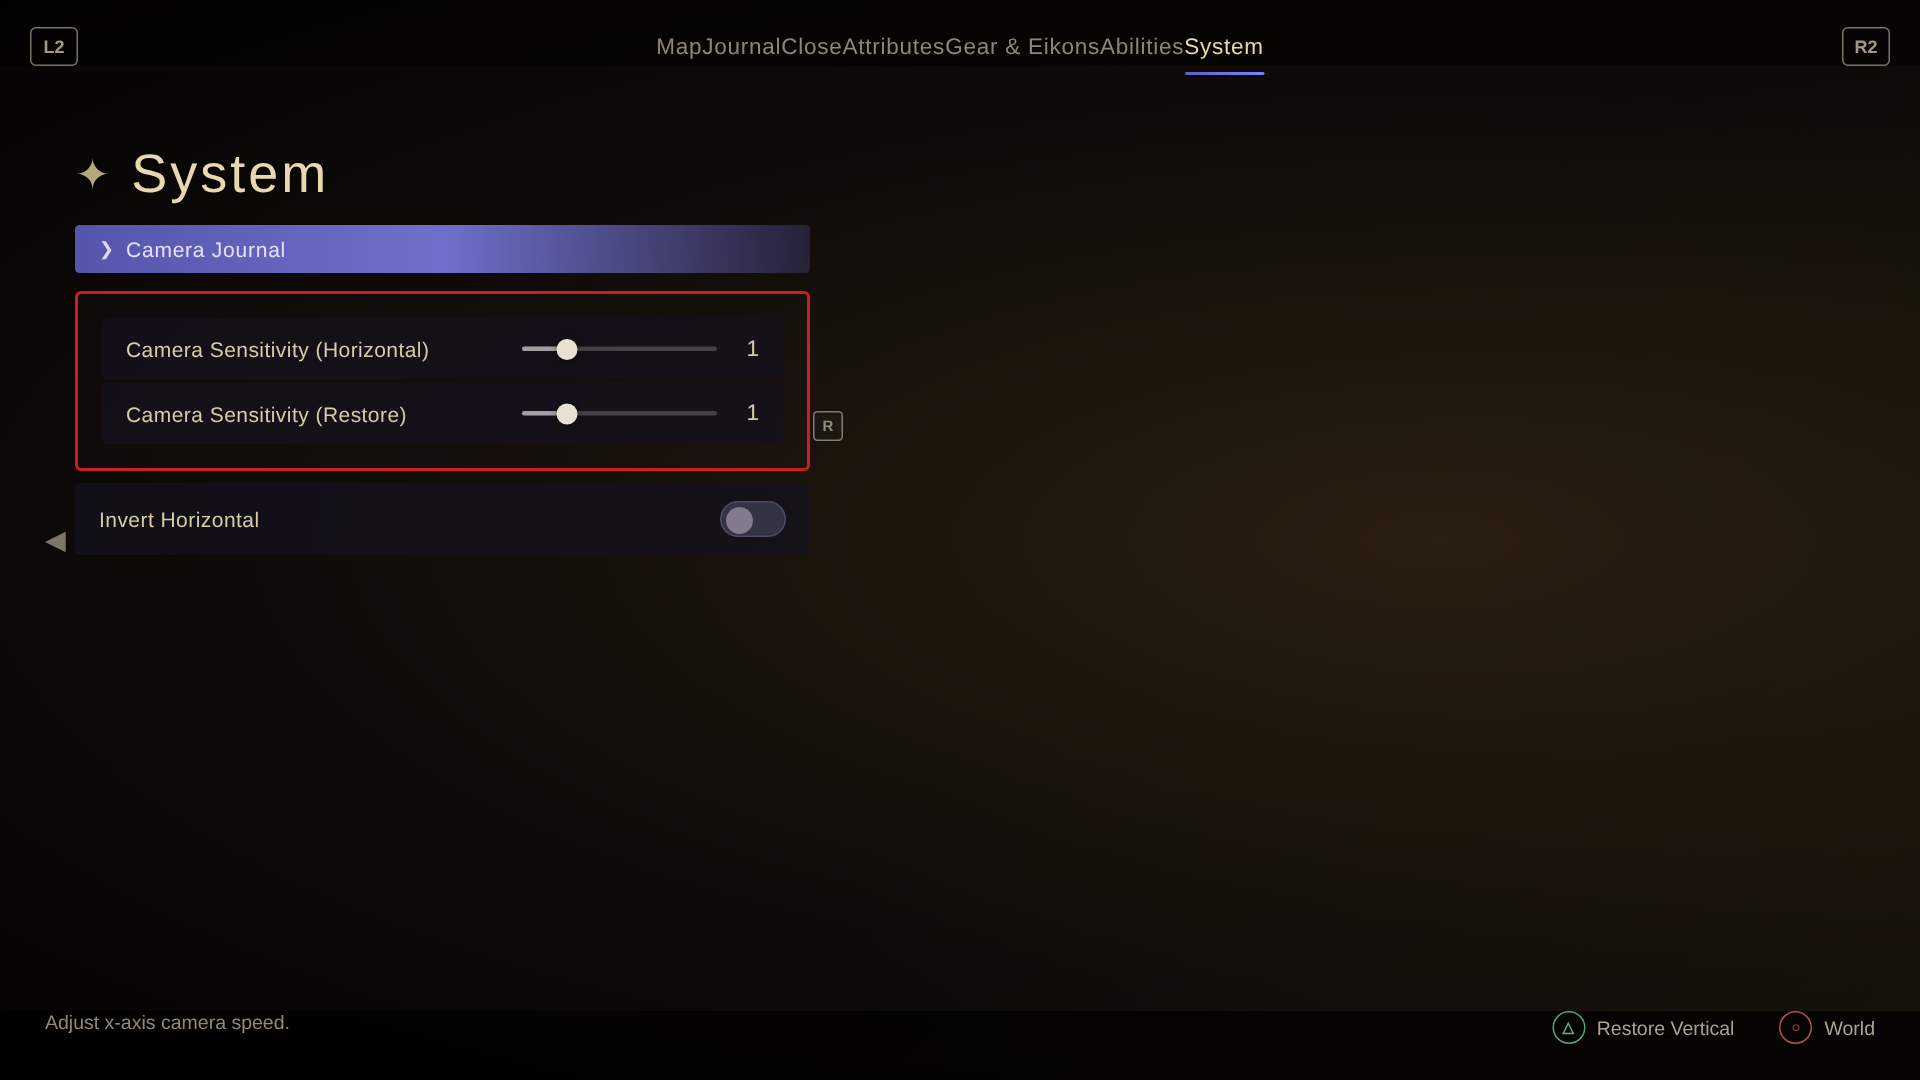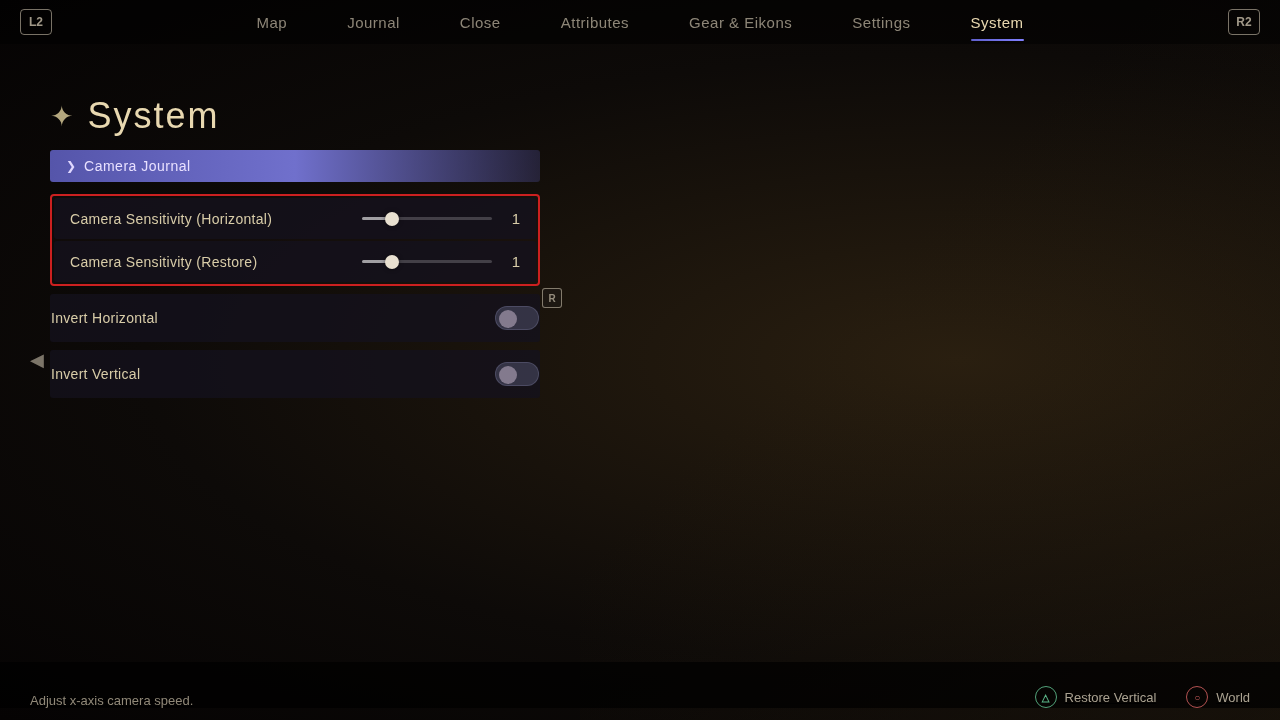--- a/index.html
+++ b/index.html
@@ -35,31 +35,30 @@
     }
 
     
     .top-nav {
       position: absolute;
       top: 0;
       left: 0;
       right: 0;
       height: 44px;
       display: flex;
-      align-items: center;
+      align-items: flex-end;
       justify-content: space-between;
       padding: 0 20px;
       z-index: 10;
       background: rgba(0,0,0,0.5);
     }
 
     .nav-items {
       display: flex;
       align-items: center;
-      gap: 60px;
       flex: 1;
       justify-content: center;
     }
 
     .nav-item {
       color: rgba(200,190,170,0.7);
       font-size: 15px;
       letter-spacing: 0.5px;
       cursor: pointer;
       padding: 4px 0;
@@ -193,21 +192,21 @@
       display: flex;
       flex-direction: column;
       gap: 4px;
       position: relative;
     }
 
     
     .selected-group {
       border: 2px solid #cc2020;
       border-radius: 4px;
-      padding: 2px;
+      padding: 16px;
       margin-bottom: 4px;
       background: rgba(30,20,20,0.3);
     }
 
     .setting-row {
       background: rgba(20,18,30,0.75);
       border-radius: 3px;
       padding: 12px 16px;
       display: flex;
       align-items: center;
@@ -308,27 +307,27 @@
       justify-content: center;
       color: rgba(200,190,170,0.7);
       font-size: 10px;
       font-weight: bold;
       background: rgba(30,25,20,0.8);
     }
 
     
     .bottom-bar {
       position: absolute;
-      bottom: 12px;
+      bottom: 0;
       left: 0;
       right: 0;
       height: 46px;
       background: rgba(0,0,0,0.7);
       display: flex;
-      align-items: flex-end;
+      align-items: flex-start;
       justify-content: space-between;
       padding: 0 30px;
       z-index: 10;
       text-decoration: underline;
     }
 
     .bottom-hint {
       color: rgba(180,170,150,0.8);
       font-size: 13px;
     }
@@ -377,21 +376,21 @@
       transform: translateY(-50%);
       color: rgba(200,190,170,0.6);
       font-size: 18px;
       z-index: 10;
     }
 
     
     .setting-row-outer {
       background: rgba(20,18,30,0.75);
       border-radius: 3px;
-      padding: 12px 1px;
+      padding: 12px 16px;
       display: flex;
       align-items: center;
       justify-content: space-between;
       margin-bottom: 4px;
       gap: 36px;
     }
   </style>
 </head>
 <body>
 
@@ -399,21 +398,21 @@
 <div class="bg-arch"></div>
 
 <nav class="top-nav">
   <div class="nav-badge">L2</div>
   <div class="nav-items">
     <span class="nav-item">Map</span>
     <span class="nav-item">Journal</span>
     <span class="nav-item">Close</span>
     <span class="nav-item">Attributes</span>
     <span class="nav-item">Gear &amp; Eikons</span>
-    <span class="nav-item">Settings</span>
+    <span class="nav-item">Abilities</span>
     <span class="nav-item active">System</span>
   </div>
   <div class="nav-badge">R2</div>
 </nav>
 
 <div class="left-arrow">◀</div>
 
 <div class="page-title-area">
   <span class="page-title-icon">✦</span>
   <span class="page-title-text">System</span>
@@ -458,28 +457,20 @@
 
     <div class="setting-row-outer">
       <span class="setting-label">Invert Horizontal</span>
       <div class="toggle-control">
         <div class="toggle-track">
           <div class="toggle-thumb"></div>
         </div>
       </div>
     </div>
 
-    <div class="setting-row-outer">
-      <span class="setting-label">Invert Vertical</span>
-      <div class="toggle-control">
-        <div class="toggle-track">
-          <div class="toggle-thumb"></div>
-        </div>
-      </div>
-    </div>
 
 
 
   </div>
 </div>
 
 <div class="bottom-bar">
   <span class="bottom-hint">Adjust x-axis camera speed.</span>
   <div class="bottom-actions">
     <div class="bottom-action">

